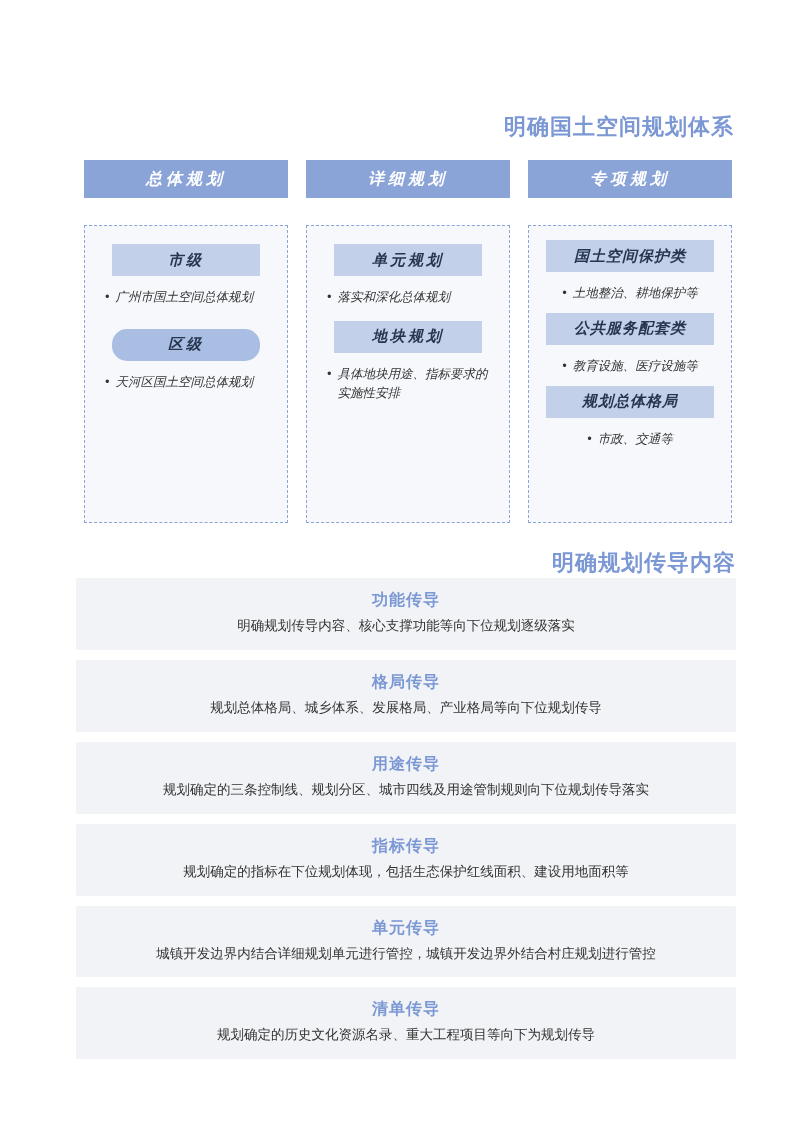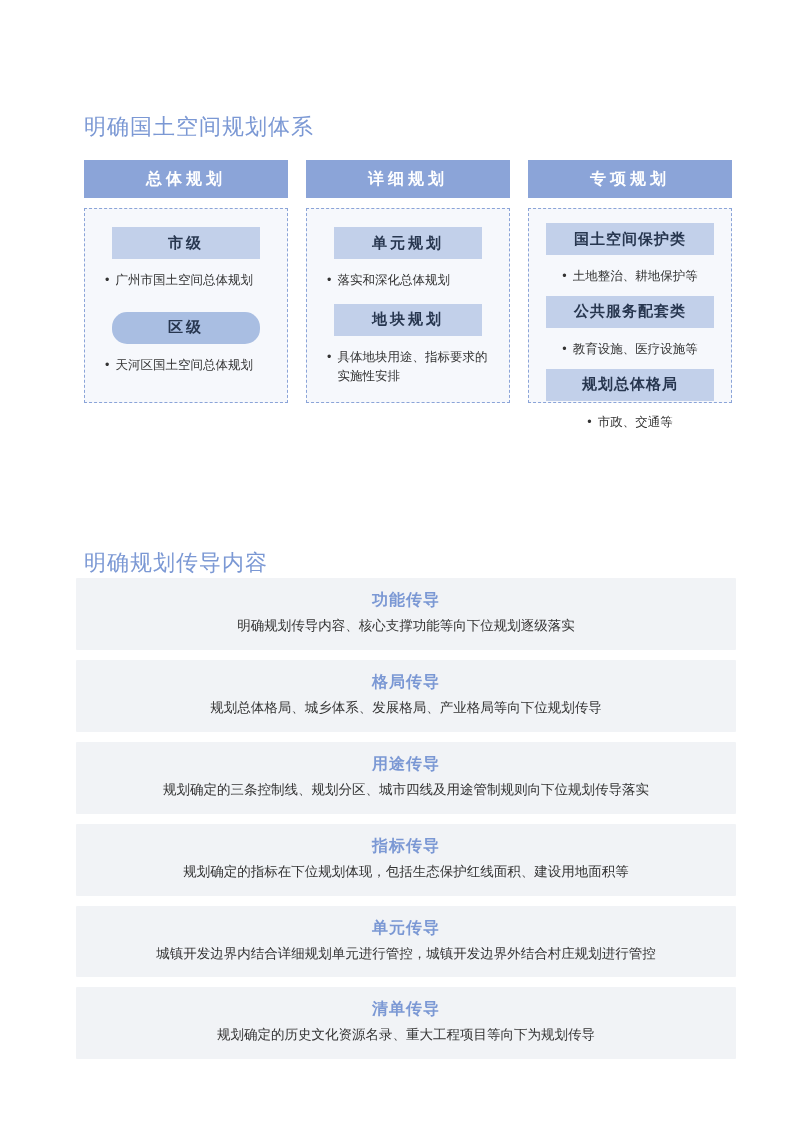--- a/index.html
+++ b/index.html
@@ -22,50 +22,52 @@
 
   
   .section1 {
     position: absolute;
     left: 84px;
     top: 112px;
     width: 650px;
   }
   .section-title {
     font-size: 22px;
-    font-weight: normal;
+    font-weight: bold;
     color: #7b98d4;
     letter-spacing: 1px;
     margin: 0 0 18px 0;
+    text-align: right;
   }
   .columns {
     display: flex;
     gap: 18px;
+    font-style: italic;
   }
   .column {
     width: 204px;
     display: flex;
     flex-direction: column;
   }
   .col-header {
     height: 38px;
     background: #8ba4d8;
     color: #ffffff;
     font-size: 16px;
     font-weight: bold;
     letter-spacing: 4px;
     display: flex;
     align-items: center;
     justify-content: center;
   }
   .col-body {
-    margin-top: 10px;
+    margin-top: 27px;
     border: 1px dashed #8ba4d8;
     background: #f6f8fc;
-    height: 195px;
+    height: 298px;
     box-sizing: border-box;
     padding: 18px 10px 10px 10px;
   }
   .col-body.compact {
     padding-top: 14px;
   }
   .pill {
     background: #c2d0ea;
     color: #27364f;
     font-size: 15px;

